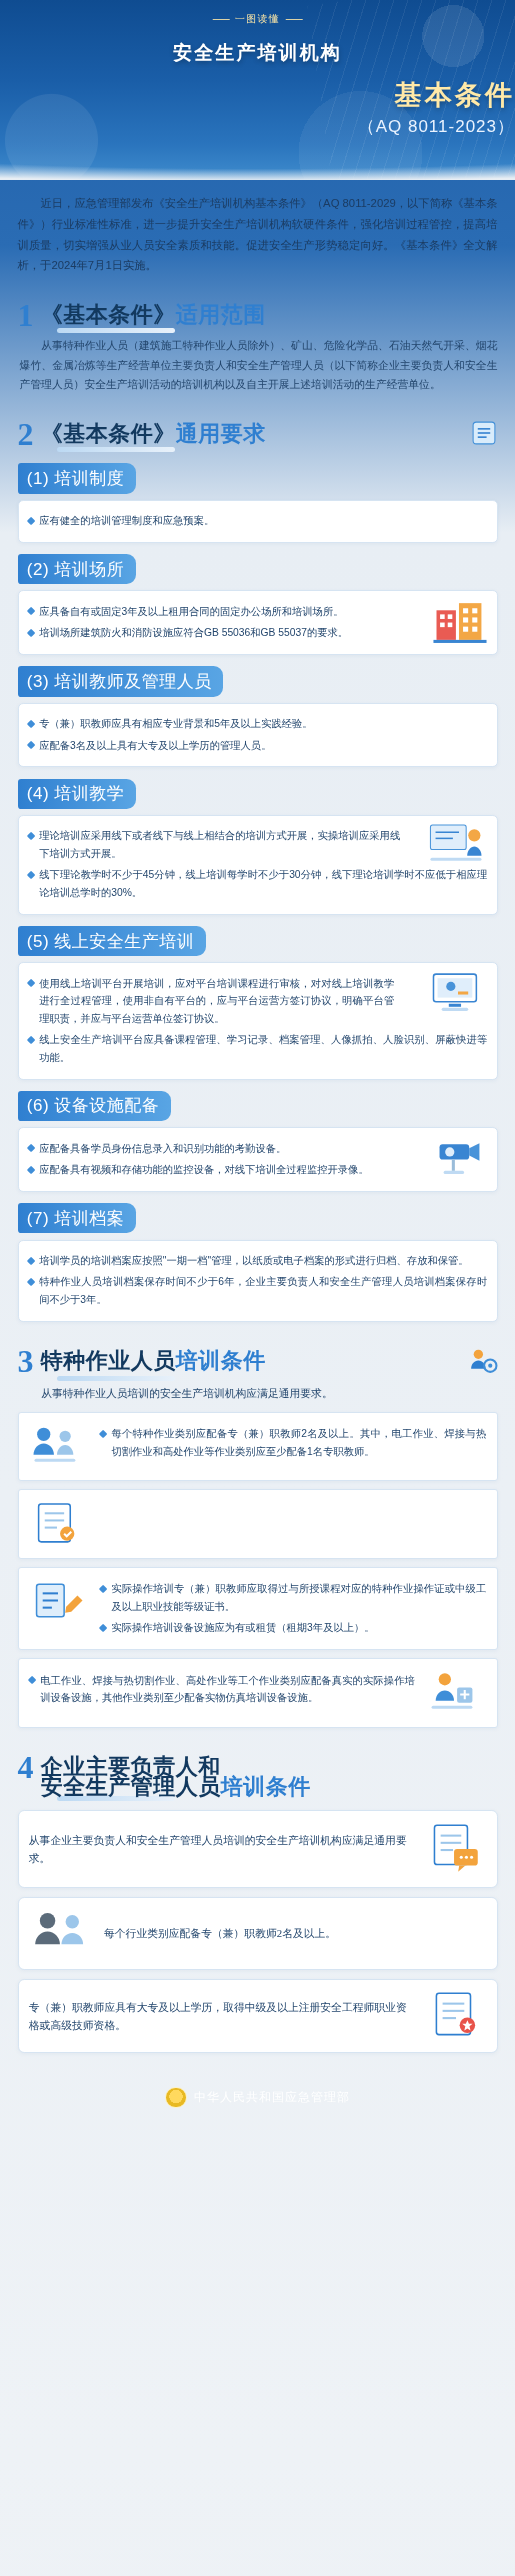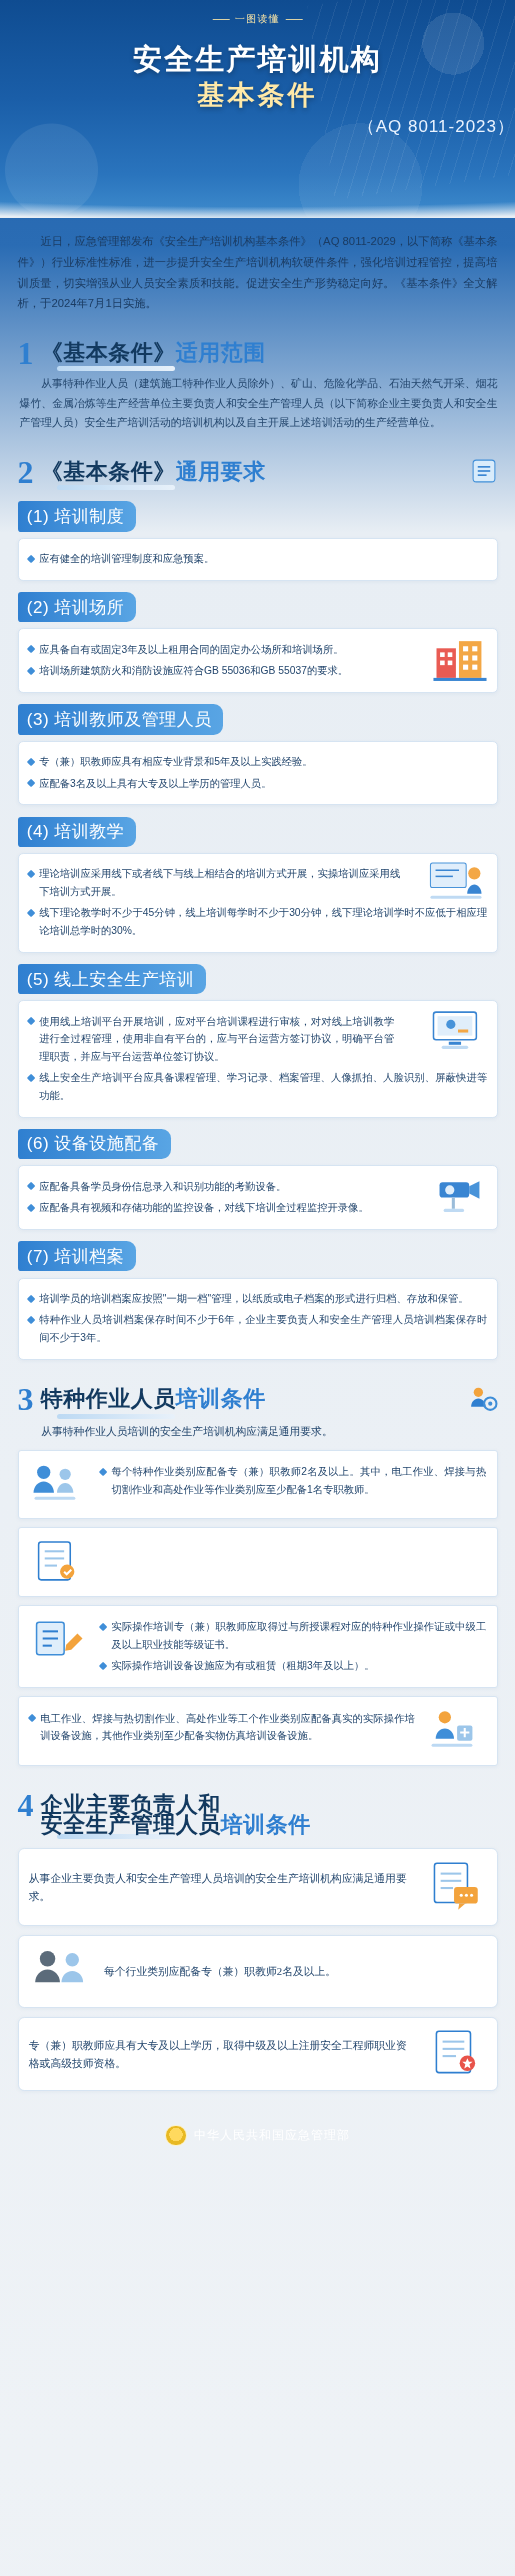--- a/index.html
+++ b/index.html
@@ -12,21 +12,21 @@
   .page {
     width:515px;
     min-height:4096px;
     background:linear-gradient(180deg,#1f5fa8 0%,#2a6cb4 6%,#e8eef4 13%,#eef2f6 60%,#e6ecf2 100%);
     position:relative;
     overflow:hidden;
   }
   
   .header {
     position:relative;
-    height:218px;
+    height:180px;
     background:linear-gradient(180deg,#0f4c91 0%,#1a5ea8 45%,#2a74bd 80%,#3f8ccd 100%);
     overflow:hidden;
   }
   .header:after{
     content:"";
     position:absolute; left:0; right:0; bottom:-1px; height:31px;
     background:radial-gradient(120% 100% at 50% 0%, rgba(255,255,255,0) 60%, rgba(232,238,244,1) 100%);
   }
   .hdr-deco {
     position:absolute; inset:0;
@@ -41,25 +41,25 @@
     transform:rotate(-8deg);
   }
   .ribbon {
     position:absolute; top:13.4px; left:50%; transform:translateX(-50%);
     color:#ffe9a8; font-size:9.8px; letter-spacing:1.5px;
     display:flex; align-items:center; gap:5.2px;
   }
   .ribbon .bar{ display:block; width:17.5px; height:1px; background:#ffe9a8; opacity:.85;}
   .hdr-title {
     position:absolute; top:40px; left:0; right:0; text-align:center;
-    color:#fff; font-size:29px; font-weight:bold; letter-spacing:2.1px;
+    color:#fff; font-size:19px; font-weight:bold; letter-spacing:2.1px;
     text-shadow:0 1.5px 5.2px rgba(0,0,0,.30);
   }
   .hdr-title2{
-    position:absolute; top:77px; left:0; right:0; text-align:center;
+    position:absolute; top:77px; left:0; right:0; text-align:right;
     color:#ffe9a8; font-size:27px; font-weight:bold; letter-spacing:3.1px;
     text-shadow:0 1.5px 5.2px rgba(0,0,0,.30);
   }
   .hdr-sub{
     position:absolute; top:115px; left:0; right:0; text-align:right;
     color:#eaf3ff; font-size:17px; letter-spacing:1px;
   }
   
   .body-wrap{ padding:0 17.5px 0 17.5px; position:relative; z-index:3; }
   .intro{

